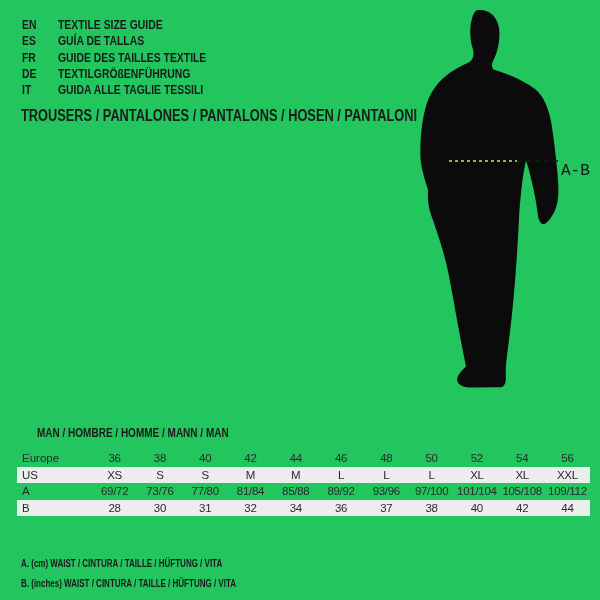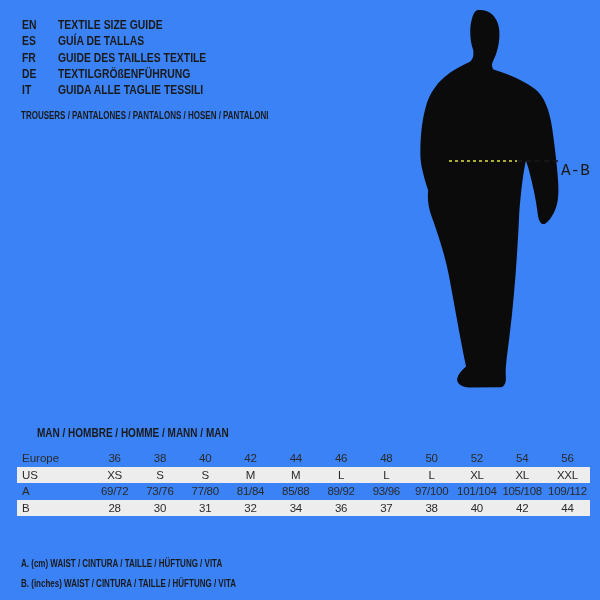--- a/index.html
+++ b/index.html
@@ -1,37 +1,37 @@
 <!DOCTYPE html>
 <html style="--text: #1a1a1a; --silhouette: #0b0b0b; --table-header-bg: #c9c9c9; --table-alt-row-bg: #ededed; --waist-line-inner: #e3e33c; --waist-line-outer: #1a1a1a;"><head>
 <meta charset="utf-8">
 <style>
   html, body { margin: 0; padding: 0; background: #fff; }
   .canvas {
     position: relative;
     width: 600px; height: 600px;
-    background: #3b82f6;
+    background: #22c55e;
     overflow: hidden;
     font-family: "Liberation Sans", "DejaVu Sans", sans-serif;
     color: var(--text, #1a1a1a);
   }
   .cond {
     display: inline-block;
     transform: scaleX(0.8);
     transform-origin: 0 50%;
     white-space: nowrap;
   }
   
   .lang-block { position: absolute; top: 17px; left: 22px; }
   .lang-row { height: 16.3px; line-height: 16.3px; font-weight: bold; font-size: 13px; }
   .lang-code { display: inline-block; width: 45px; }
   
   .garment-title {
     position: absolute; top: 108px; left: 21px;
-    font-weight: bold; font-size: 10px; line-height: 15px;
+    font-weight: bold; font-size: 16px; line-height: 15px;
   }
   
   .figure-svg { position: absolute; left: 0; top: 0; width: 600px; height: 600px; pointer-events: none; }
   .ab-label { position: absolute; left: 561px; top: 164px; font-size: 16px; line-height: 15px; font-family: Liberation Mono, monospace; }
   
   .section-title {
     position: absolute; top: 426px; left: 21px;
     font-weight: bold; font-size: 12.5px; line-height: 14px; padding-left: 16px;
   }
   

